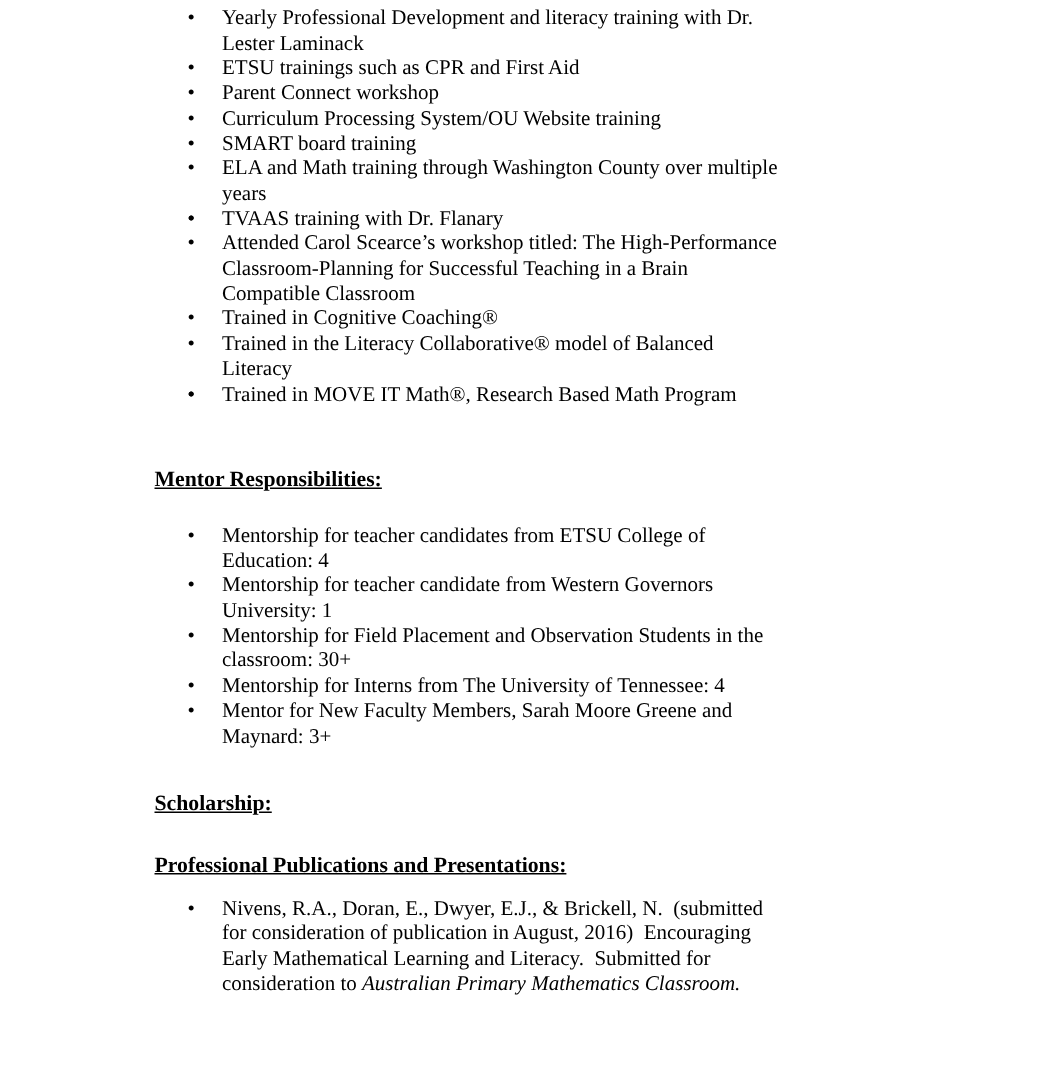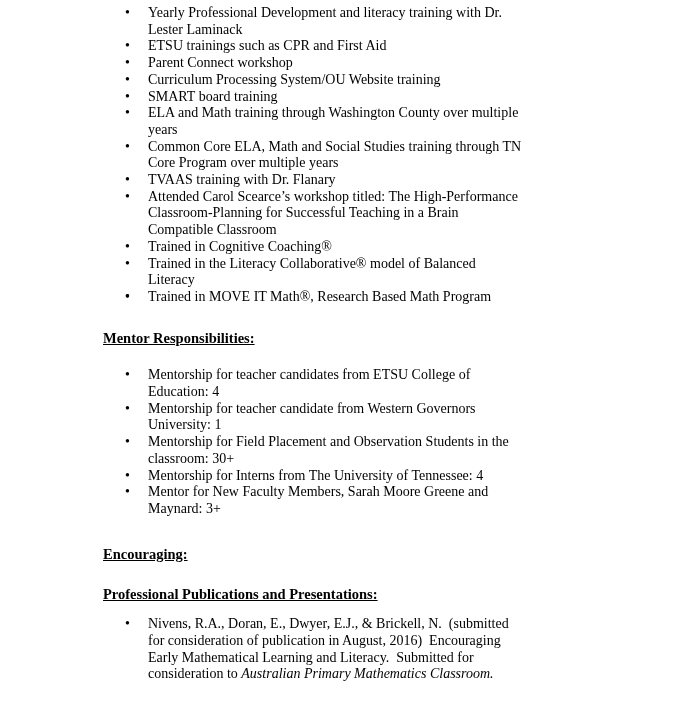--- a/index.html
+++ b/index.html
@@ -39,43 +39,42 @@
     white-space: pre-wrap;
     margin-top: 28px;
   }
   .heading {
     font-weight: bold;
     text-decoration: underline;
     font-size: 14.5px;
     line-height: 16.7px;
     white-space: pre;
   }
-  #mentor-heading   { margin-top: 24px; }
+  #mentor-heading   { margin-top: 40px; }
   #mentor-list      { margin-top: 21px; }
   #scholarship-heading { margin-top: 28px; }
   #publications-heading { margin-top: 24px; }
   #publications-list { margin-top: 13px; }
   .italic { font-style: italic; white-space: pre-wrap; }
 </style>
 </head>
 <body>
 
 <div class="page">
 
   <ul class="bullets" id="training-list">
     <li><span class="marker">•</span><span class="txt">Yearly Professional Development and literacy training with Dr.
 Lester Laminack</span></li>
     <li><span class="marker">•</span><span class="txt">ETSU trainings such as CPR and First Aid</span></li>
     <li><span class="marker">•</span><span class="txt">Parent Connect workshop</span></li>
     <li><span class="marker">•</span><span class="txt">Curriculum Processing System/OU Website training</span></li>
     <li><span class="marker">•</span><span class="txt">SMART board training</span></li>
     <li><span class="marker">•</span><span class="txt">ELA and Math training through Washington County over multiple
 years</span></li>
-    <li><span class="marker">•</span><span class="txt">Common Core ELA, Math and Social Studies training through TN
-Core Program over multiple years</span></li>
+    <li><span class="marker">•</span></li>
     <li><span class="marker">•</span><span class="txt">TVAAS training with Dr. Flanary</span></li>
     <li><span class="marker">•</span><span class="txt">Attended Carol Scearce’s workshop titled: The High-Performance
 Classroom-Planning for Successful Teaching in a Brain
 Compatible Classroom</span></li>
     <li><span class="marker">•</span><span class="txt">Trained in Cognitive Coaching®</span></li>
     <li><span class="marker">•</span><span class="txt">Trained in the Literacy Collaborative® model of Balanced
 Literacy</span></li>
     <li><span class="marker">•</span></li>
     <li><span class="marker">•</span><span class="txt">Trained in MOVE IT Math®, Research Based Math Program</span></li>
   </ul>
@@ -87,21 +86,21 @@
 Education: 4</span></li>
     <li><span class="marker">•</span><span class="txt">Mentorship for teacher candidate from Western Governors
 University: 1</span></li>
     <li><span class="marker">•</span><span class="txt">Mentorship for Field Placement and Observation Students in the
 classroom: 30+</span></li>
     <li><span class="marker">•</span><span class="txt">Mentorship for Interns from The University of Tennessee: 4</span></li>
     <li><span class="marker">•</span><span class="txt">Mentor for New Faculty Members, Sarah Moore Greene and
 Maynard: 3+</span></li>
   </ul>
 
-  <div class="heading" id="scholarship-heading">Encouraging:</div>
+  <div class="heading" id="scholarship-heading">Scholarship:</div>
 
   <div class="heading" id="publications-heading">Professional Publications and Presentations:</div>
 
   <ul class="bullets" id="publications-list">
     <li><span class="marker">•</span><span class="txt">Nivens, R.A., Doran, E., Dwyer, E.J., &amp; Brickell, N.  (submitted
 for consideration of publication in August, 2016)  Encouraging
 Early Mathematical Learning and Literacy.  Submitted for
 consideration to </span><span class="italic">Australian Primary Mathematics Classroom.</span></li>
   </ul>
 

